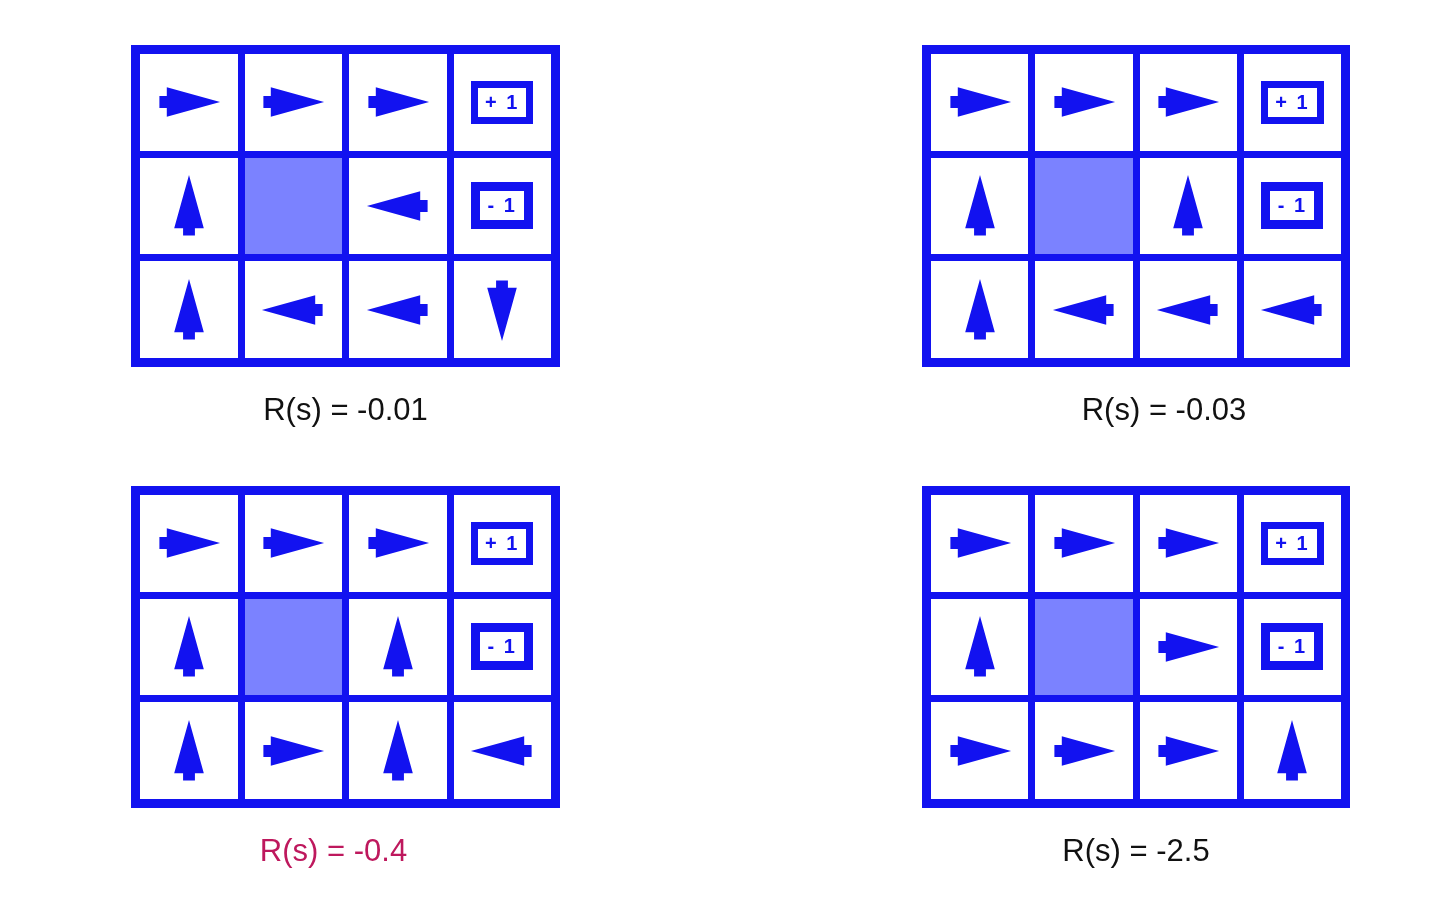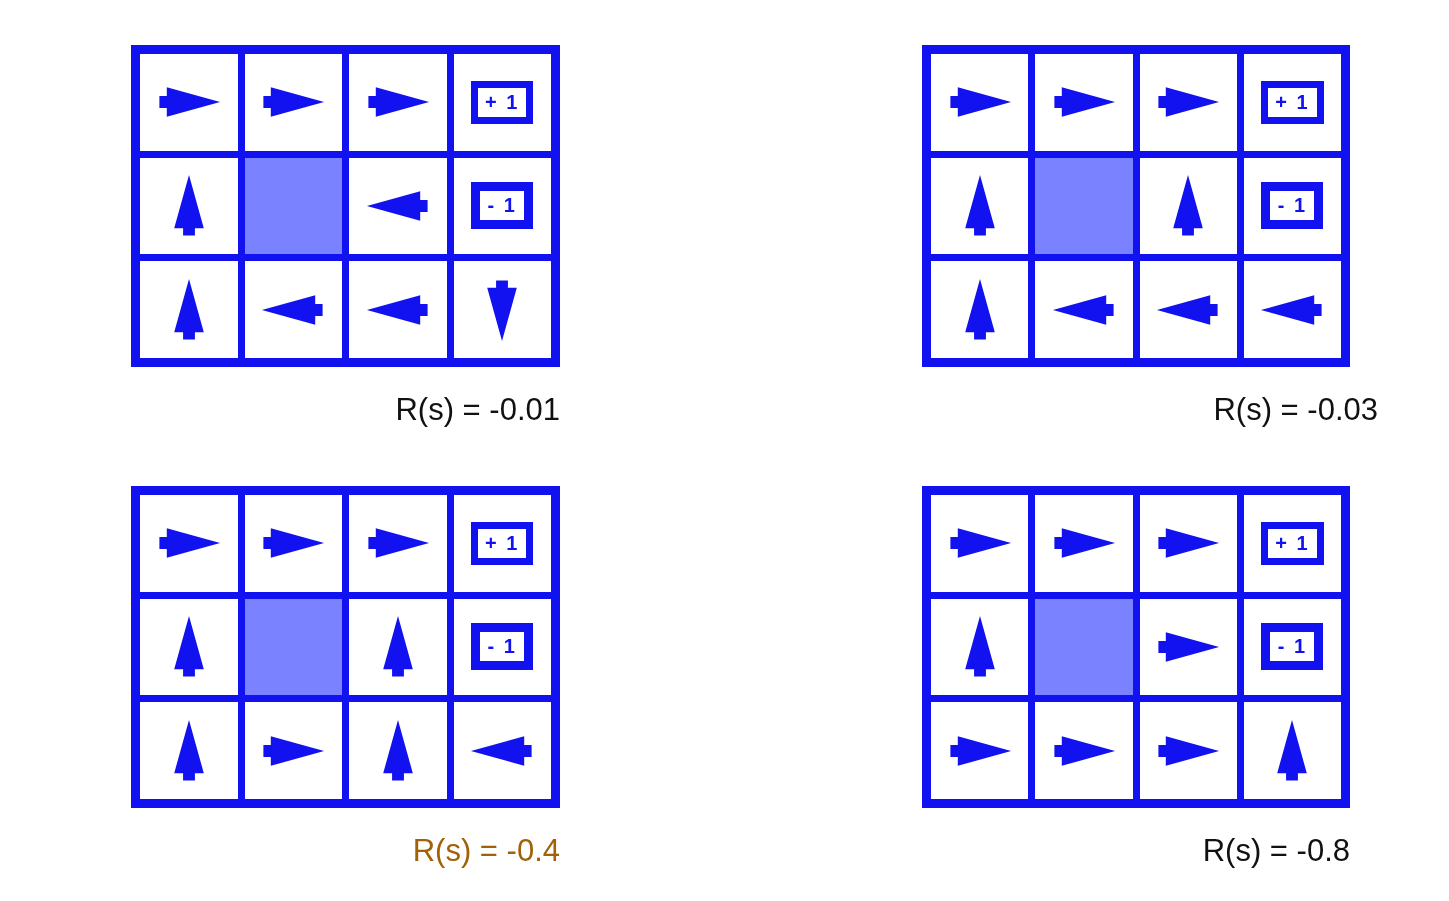--- a/index.html
+++ b/index.html
@@ -65,21 +65,21 @@
     display: flex;
     align-items: center;
     justify-content: center;
     min-width: 62px;
   }
   .badge.neg { border-width: 9px; }
 
   
   .caption {
     position: absolute;
-    text-align: right;
+    text-align: center;
     font-size: 31px;
     color: #111111;
     font-family: "Liberation Sans", sans-serif;
     white-space: nowrap;
   }
 </style>
 </head>
 <body style="background: rgb(255, 255, 255);">
 
 <div id="figure-root">
@@ -294,21 +294,21 @@
         </span>
       </div>
       <div class="cell">
         <span class="arrow arrow-left">
           <svg width="74" height="74" viewBox="0 0 100 100">
             <path d="M10,42 L20,42 L20,30 L92,50 L20,70 L20,58 L10,58 Z" fill="#1212F0"></path>
           </svg>
         </span>
       </div>
     </div>
-    <div class="caption" style="left: 131px; top: 833px; width: 429px; color: #a16207;">R(s) = -0.4</div>
+    <div class="caption" style="left: 119px; top: 833px; width: 429px; color: #be185d;">R(s) = -0.4</div>
     <div class="panel grid" style="--blue: #1212F0; --blocked: #7B82FF; left: 922px; top: 486px; width: 428px; height: 322px;">
       <div class="cell">
         <span class="arrow arrow-right">
           <svg width="74" height="74" viewBox="0 0 100 100">
             <path d="M10,42 L20,42 L20,30 L92,50 L20,70 L20,58 L10,58 Z" fill="#1212F0"></path>
           </svg>
         </span>
       </div>
       <div class="cell">
         <span class="arrow arrow-right">
@@ -367,14 +367,14 @@
         </span>
       </div>
       <div class="cell">
         <span class="arrow arrow-up">
           <svg width="74" height="74" viewBox="0 0 100 100">
             <path d="M10,42 L20,42 L20,30 L92,50 L20,70 L20,58 L10,58 Z" fill="#1212F0"></path>
           </svg>
         </span>
       </div>
     </div>
-    <div class="caption" style="left: 922px; top: 833px; width: 428px; color: rgb(17, 17, 17);">R(s) = -0.8</div>
+    <div class="caption" style="left: 922px; top: 833px; width: 428px; color: rgb(17, 17, 17);">R(s) = -2.5</div>
   </div>
 
 </body></html>

